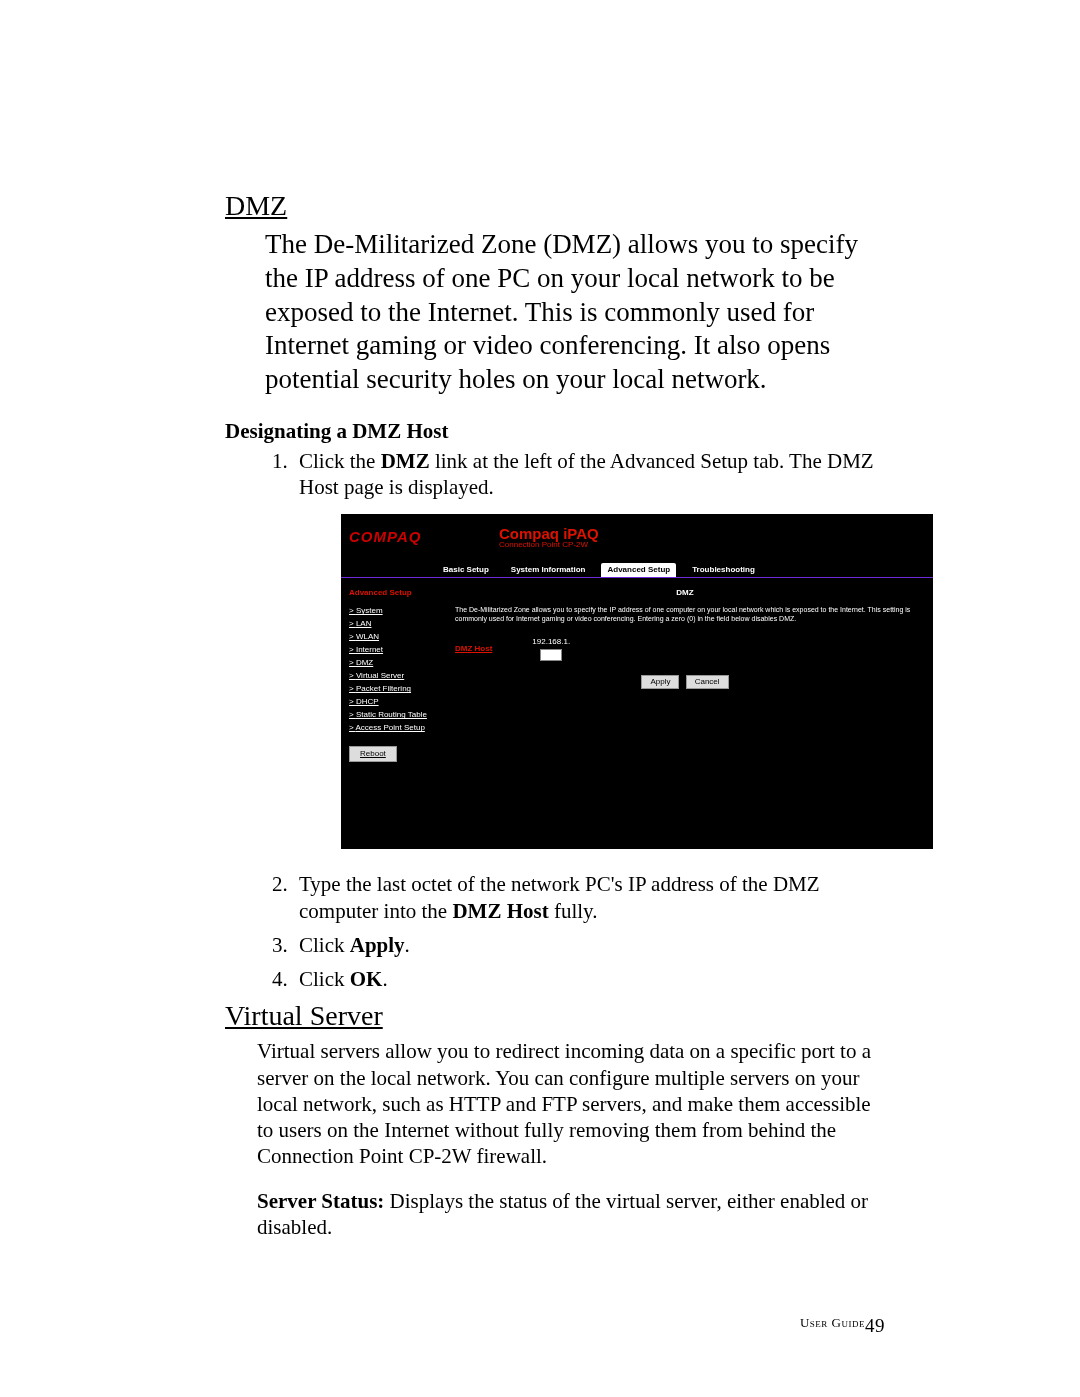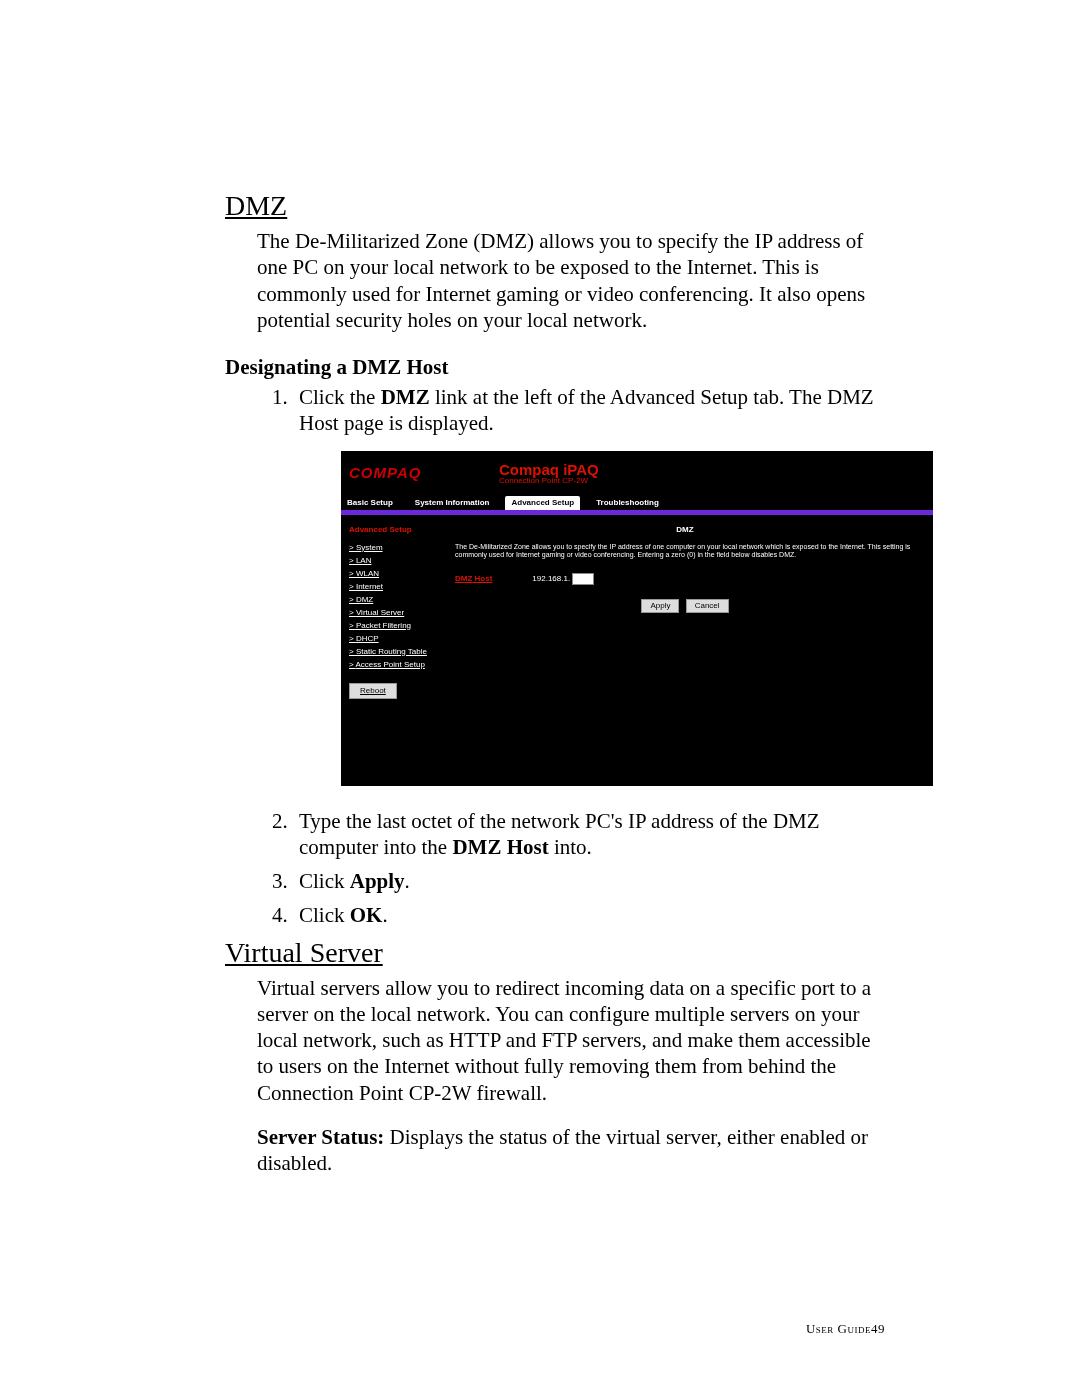--- a/index.html
+++ b/index.html
@@ -14,23 +14,23 @@
   .page {
     padding: 190px 195px 60px 225px;
   }
   .h-dmz {
     font-size: 28px;
     text-decoration: underline;
     font-weight: 400;
     margin-bottom: 6px;
   }
   .para {
-    font-size: 21px;
+    font-size: 27px;
     line-height: 1.25;
-    margin-left: 32px;
+    margin-left: 40px;
     margin-bottom: 22px;
   }
   .h-sub {
     font-size: 21px;
     font-weight: 700;
     margin-bottom: 4px;
   }
   ol.instr {
     list-style: decimal;
     margin-left: 68px;
@@ -83,22 +83,23 @@
   .shot .red-sub {
     color: #d10;
     font-size: 8px;
     line-height: 1;
   }
   .shot .tabbar {
     height: 18px;
     display: flex;
     align-items: flex-end;
     gap: 10px;
-    font-size: 8px;
-    border-bottom: 5px solid #6d28d9;
+    padding-left: 96px;
+    font-size: 8px;
+    border-bottom: 1px solid #6d28d9;
   }
   .shot .tab {
     color: #fff;
     font-weight: 700;
     padding: 2px 6px;
   }
   .shot .tab.active {
     background: #fff;
     color: #000;
     border-radius: 2px 2px 0 0;
@@ -157,20 +158,21 @@
   .shot .host-label {
     color: #d10;
     font-weight: 700;
     text-decoration: underline;
   }
   .shot .host-field {
     display: flex;
     align-items: center;
     gap: 2px;
     color: #fff;
+    flex-direction: column;
   }
   .shot .oct-input {
     width: 22px;
     height: 12px;
     background: #fff;
     border: 1px solid #888;
     display: inline-block;
   }
   .shot .btnrow {
     text-align: center;
@@ -205,21 +207,21 @@
     left: 225px;
     right: 195px;
     display: flex;
     justify-content: flex-end;
     font-size: 13px;
     font-variant: small-caps;
     letter-spacing: 0.5px;
   }
   .footer .pgnum {
     font-variant: normal;
-    font-size: 13px;
+    font-size: 19px;
   }
 </style>
 </head>
 <body>
 
 <div class="page">
 
   <h2 class="h-dmz">DMZ</h2>
   <p class="para">The De-Militarized Zone (DMZ) allows you to specify the IP address of one PC on your local network to be exposed to the Internet. This is commonly used for Internet gaming or video conferencing. It also opens potential security holes on your local network.</p>
 
@@ -275,21 +277,21 @@
               <span class="btn-sm">Apply</span>
               <span class="btn-sm">Cancel</span>
             </div>
           </div>
         </div>
       </div>
     </li>
 
     <li>
       <span class="ol-text">
-        <span>Type the last octet of the network PC's IP address of the DMZ computer into the </span><span class="b">DMZ Host</span><span> into.</span>
+        <span>Type the last octet of the network PC's IP address of the DMZ computer into the </span><span class="b">DMZ Host</span><span> fully.</span>
       </span>
     </li>
 
     <li>
       <span class="ol-text">
         <span>Click </span><span class="b">Apply</span><span>.</span>
       </span>
     </li>
 
     <li>

